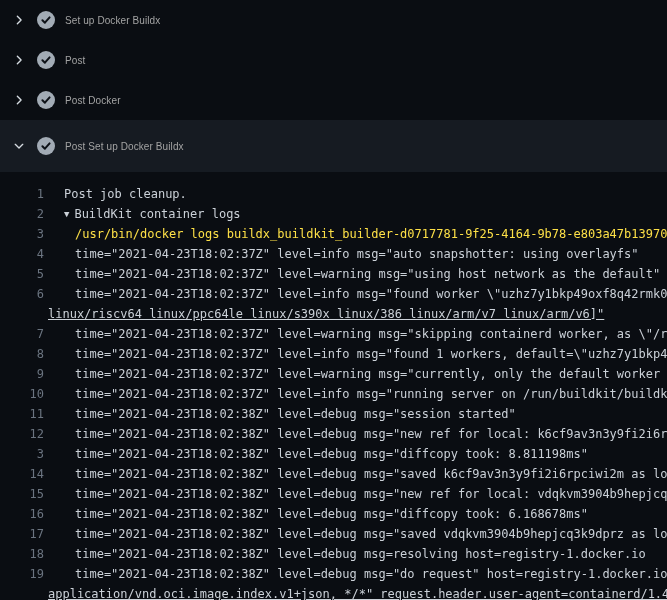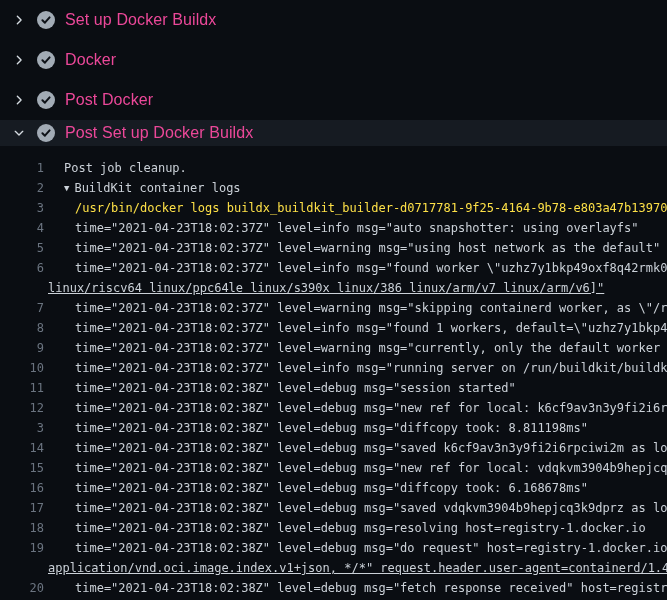--- a/index.html
+++ b/index.html
@@ -12,37 +12,37 @@
   .steps { width: 100%; }
   .step-row {
     height: 40px;
     display: flex;
     align-items: center;
     padding-left: 12px;
     cursor: pointer;
   }
   .step-row.expanded {
     background: #161b22;
-    height: 26px;
+    height: 52px;
   }
   .chev {
     width: 14px; height: 14px;
     margin-right: 11px;
     display: flex; align-items: center; justify-content: center;
     flex: 0 0 auto;
   }
   .chev svg { display: block; }
   .status-ic {
     width: 18px; height: 18px;
     margin-right: 10px;
     flex: 0 0 auto;
   }
   .step-label {
-    color: #ec4899;
-    font-size: 16px;
+    color: #a3a3a3;
+    font-size: 10px;
     letter-spacing: 0.1px;
   }
   .log-area {
     padding-top: 12px;
     width: 100%;
   }
   .log-row {
     height: 20px;
     display: flex;
     overflow: hidden;
@@ -95,21 +95,21 @@
     <div class="step-row">
       <span class="chev">
         <svg width="12" height="12" viewBox="0 0 16 16">
           <path d="M5.8 3 L10.8 8 L5.8 13" fill="none" stroke="#d5dbe1" stroke-width="1.8" stroke-linecap="round" stroke-linejoin="round"></path>
         </svg>
       </span>
       <span class="status-ic"><svg width="18" height="18" viewBox="0 0 18 18">
           <circle cx="9" cy="9" r="9" fill="#a2abb5"></circle>
           <path d="M5.4 9.3 L7.9 11.7 L12.6 6.4" fill="none" stroke="#0d1117" stroke-width="2" stroke-linecap="round" stroke-linejoin="round"></path>
         </svg></span>
-      <span class="step-label">Docker</span>
+      <span class="step-label">Post</span>
     </div>
     <div class="step-row">
       <span class="chev">
         <svg width="12" height="12" viewBox="0 0 16 16">
           <path d="M5.8 3 L10.8 8 L5.8 13" fill="none" stroke="#d5dbe1" stroke-width="1.8" stroke-linecap="round" stroke-linejoin="round"></path>
         </svg>
       </span>
       <span class="status-ic"><svg width="18" height="18" viewBox="0 0 18 18">
           <circle cx="9" cy="9" r="9" fill="#a2abb5"></circle>
           <path d="M5.4 9.3 L7.9 11.7 L12.6 6.4" fill="none" stroke="#0d1117" stroke-width="2" stroke-linecap="round" stroke-linejoin="round"></path>

